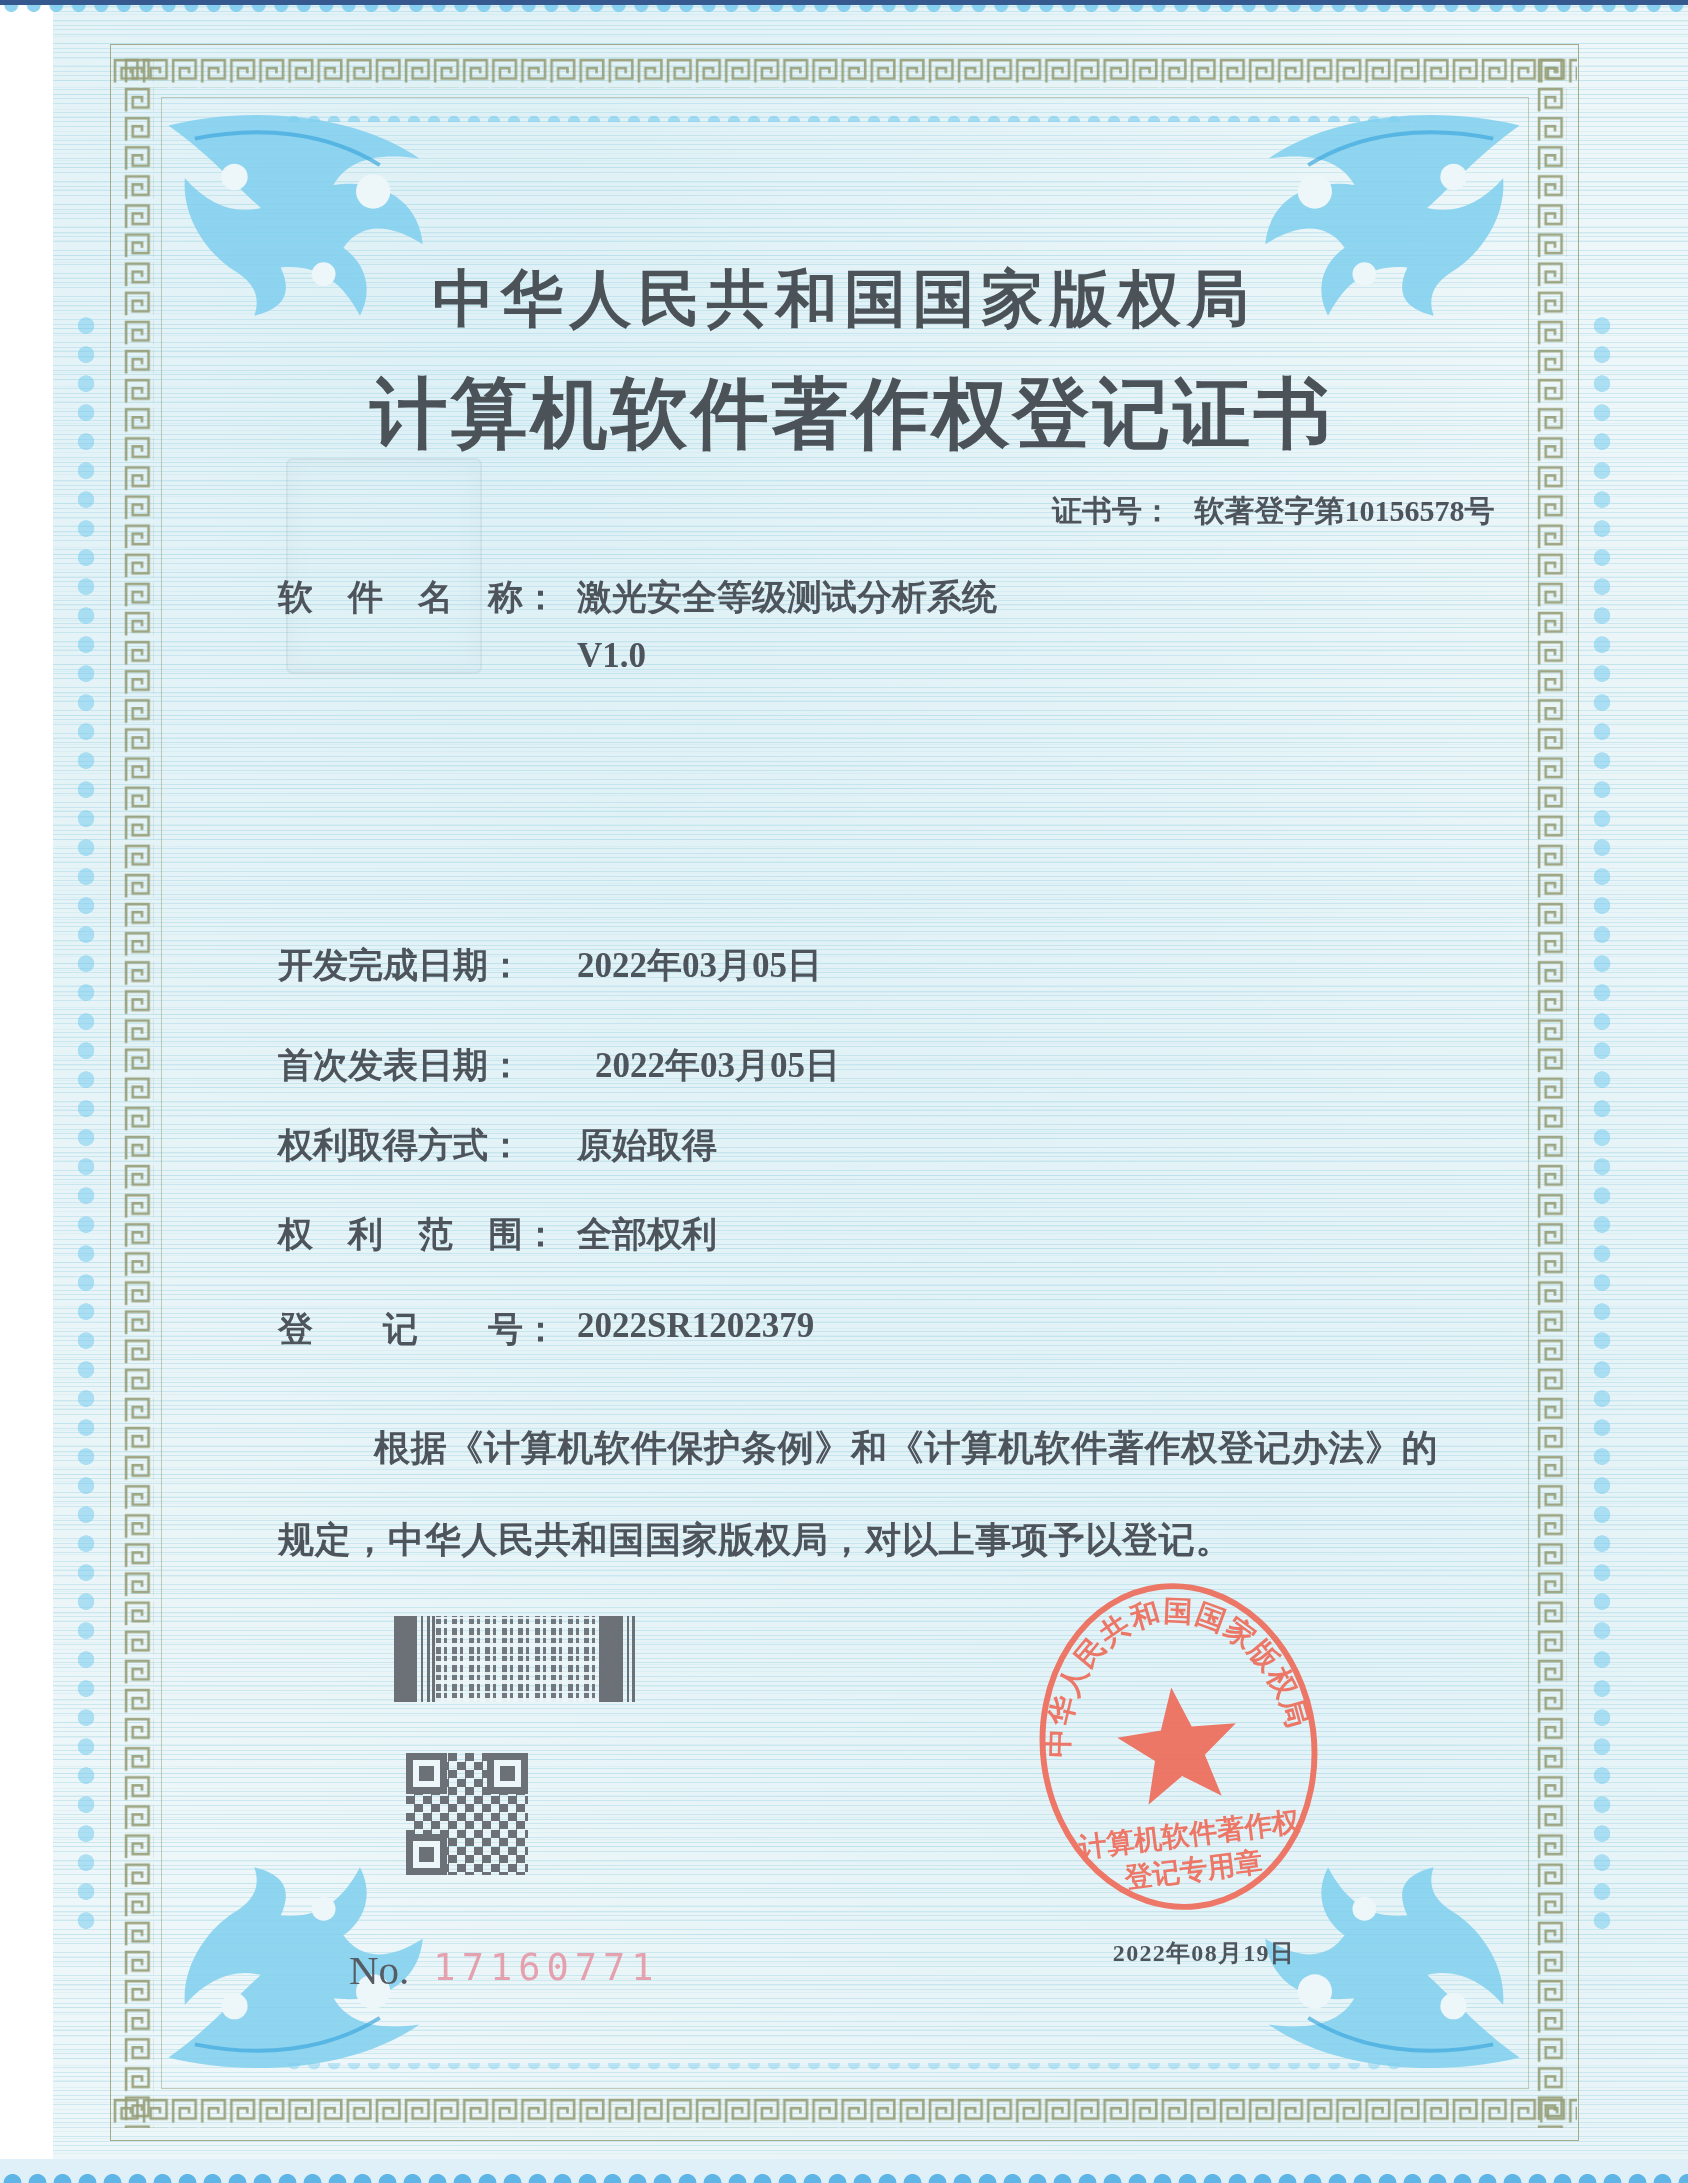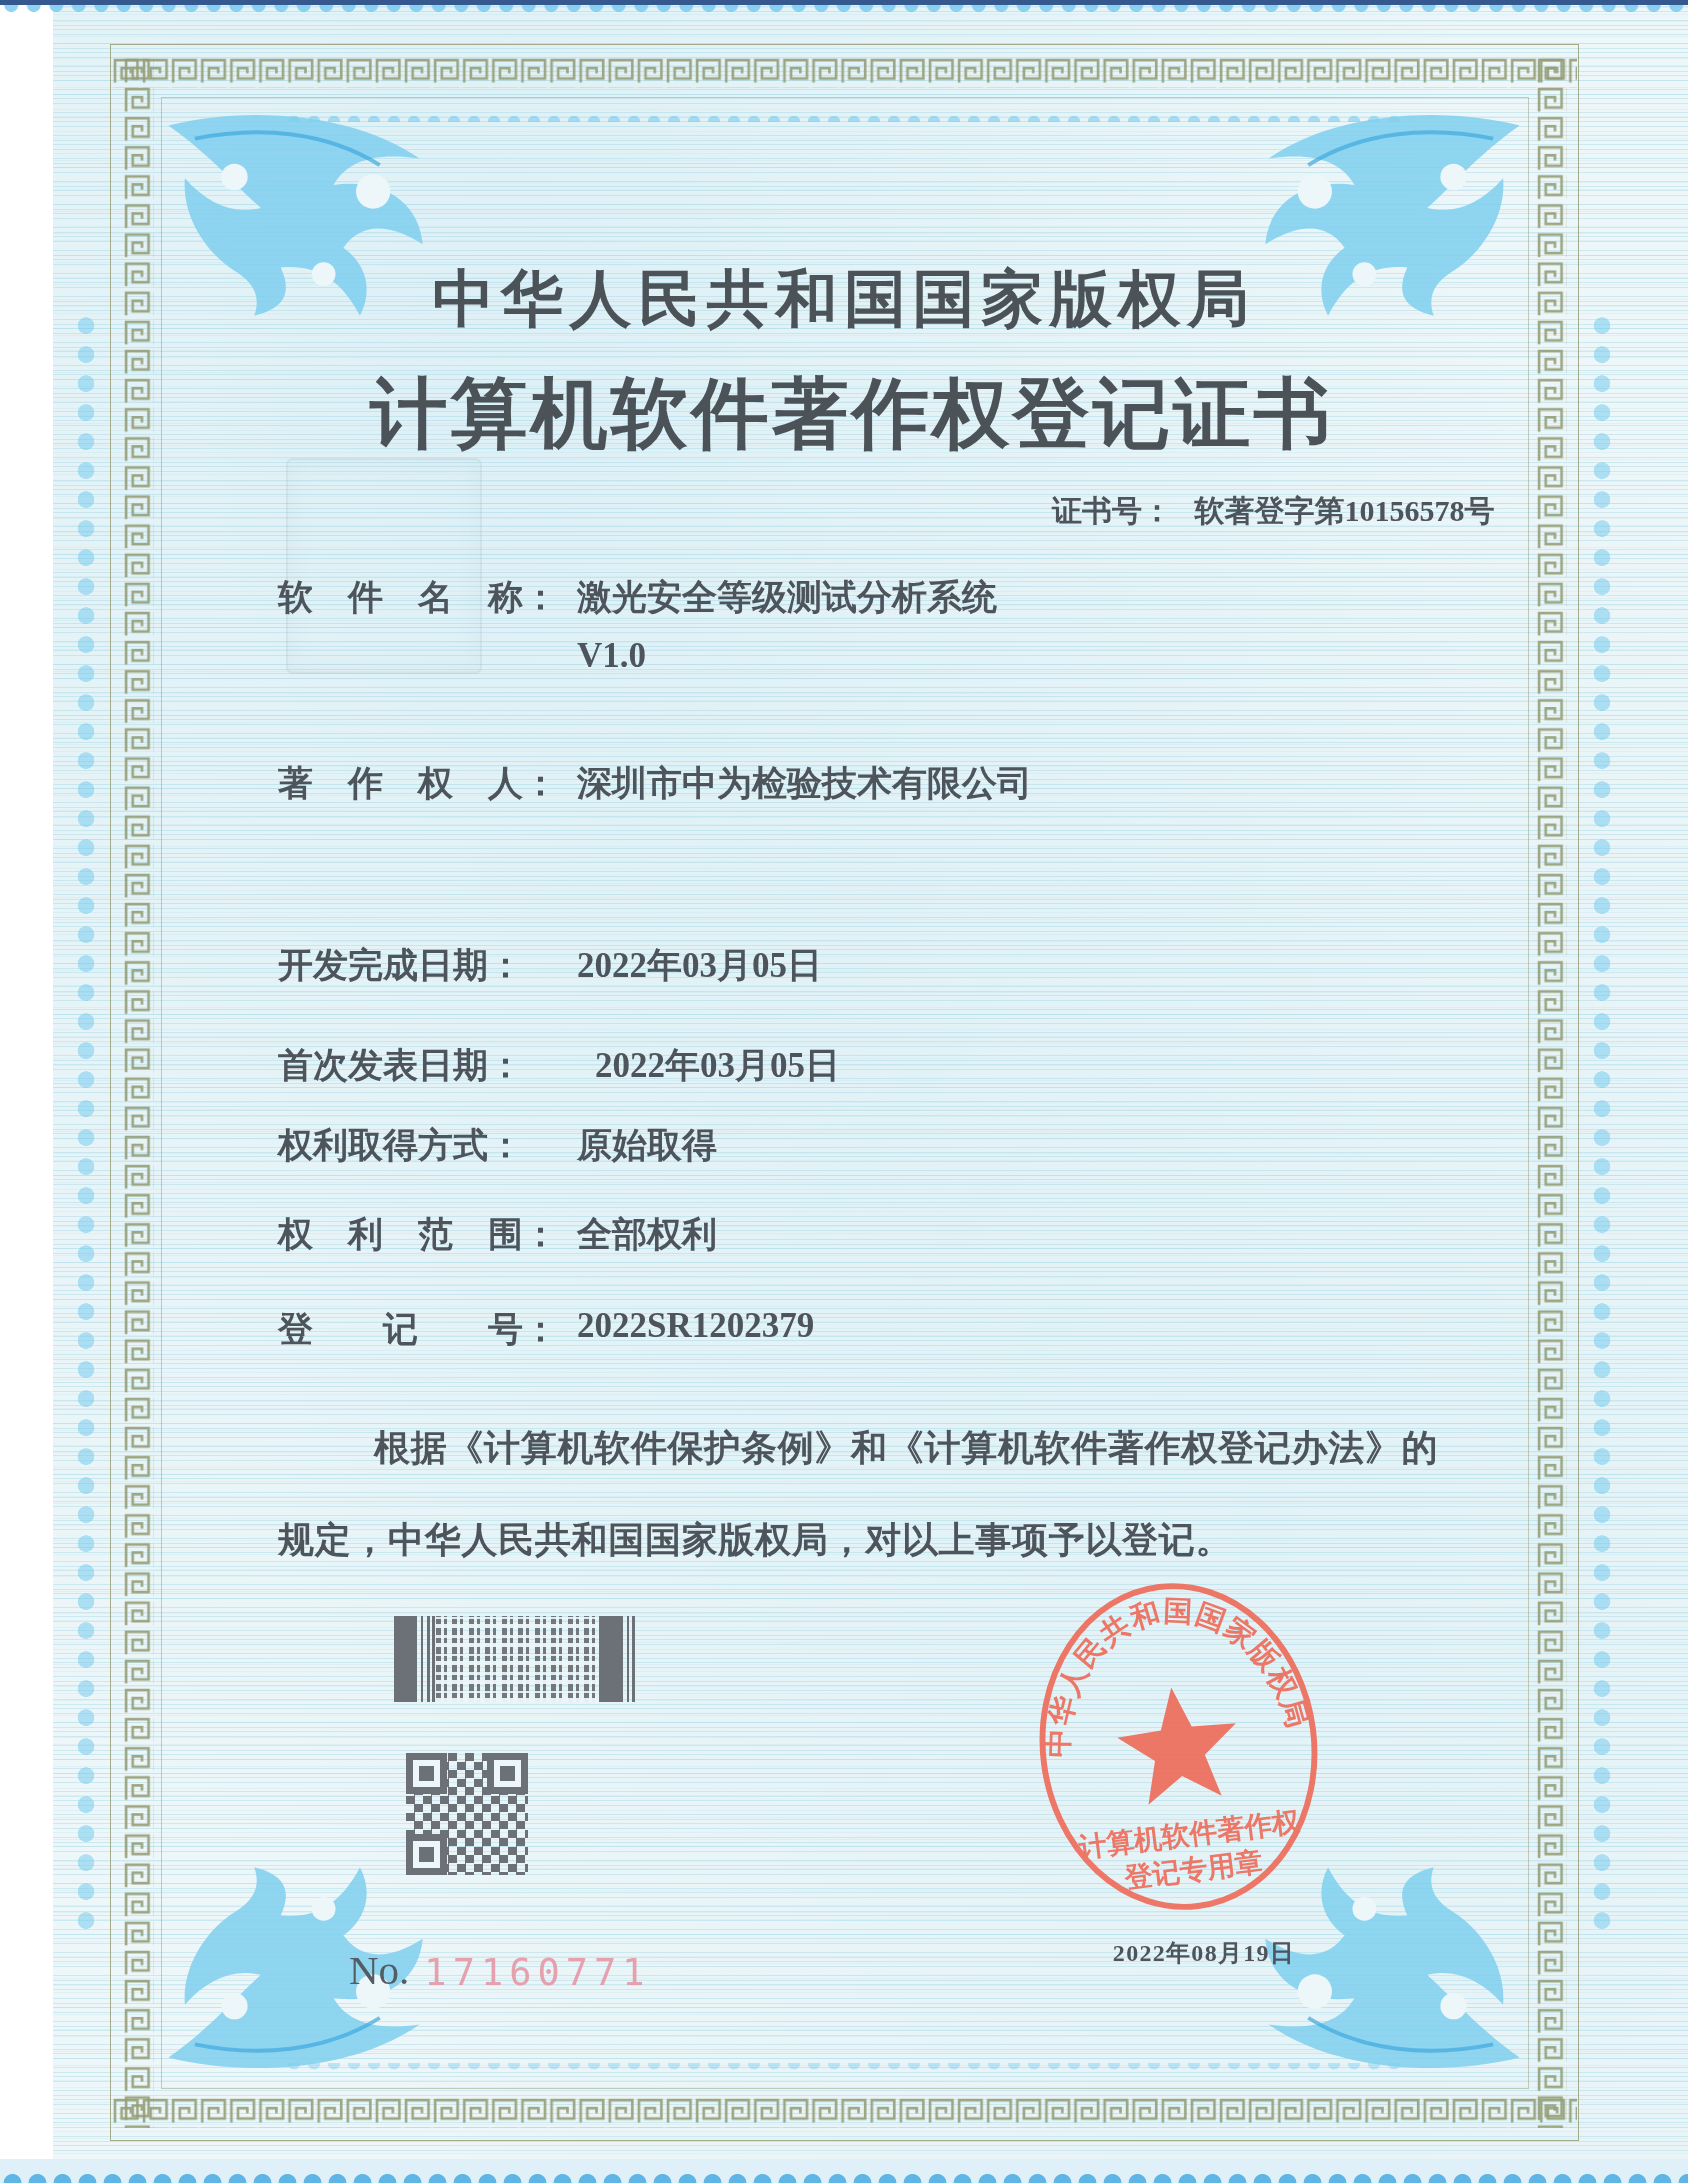--- a/index.html
+++ b/index.html
@@ -87,21 +87,21 @@
   
   .qr{left:406px;top:1753px;width:122px;height:122px;
     background:repeating-conic-gradient(#6b7177 0% 25%, rgba(0,0,0,0) 0% 50%);
     background-size:17px 17px;}
   .finder{position:absolute;width:41px;height:41px;border:7.3px solid #6b7177;background:#edf6f8;box-sizing:border-box;}
   .finder::after{content:"";position:absolute;left:6px;top:6px;width:14.6px;height:14.6px;background:#6b7177;}
   .f-tl{left:0;top:0;}
   .f-tr{right:0;top:0;}
   .f-bl{left:0;bottom:0;}
   
-  .serial{left:349px;top:1946px;display:flex;gap:15px;align-items:flex-end;}
+  .serial{left:349px;top:1946px;display:flex;gap:24px;align-items:flex-start;}
   .serial .prefix{font-size:41px;color:#555c63;}
   .serial .number{font-size:37px;color:#e693a3;letter-spacing:6px;font-family:"DejaVu Sans Mono",monospace;opacity:.85;}
   
   .seal{left:1033px;top:1581px;width:291px;height:331px;opacity:.9;transform:rotate(-7deg);}
   .seal text{font-family:"Liberation Serif","DejaVu Serif",serif;font-weight:bold;}
   
   .issue-date{left:1032px;top:1937px;width:344px;text-align:center;font-size:24px;font-weight:bold;letter-spacing:1.3px;color:#4d545b;}
 </style>
 </head>
 <body>
@@ -193,24 +193,20 @@
     <span>软著登字第10156578号</span>
   </div>
 
   <div class="row row-name">
     <span class="label">软　件　名　称：</span>
     <span class="value">激光安全等级测试分析系统</span>
   </div>
   <div class="row row-name2">
     <span class="label"></span>
     <span class="value">V1.0</span>
-  </div>
-  <div class="row row-owner">
-    <span class="label">著　作　权　人：</span>
-    <span class="value">深圳市中为检验技术有限公司</span>
   </div>
   <div class="row row-devdate">
     <span class="label">开发完成日期：</span>
     <span class="value">2022年03月05日</span>
   </div>
   <div class="row row-pubdate">
     <span class="label">首次发表日期：</span>
     <span class="value">2022年03月05日</span>
   </div>
   <div class="row row-acquire">

